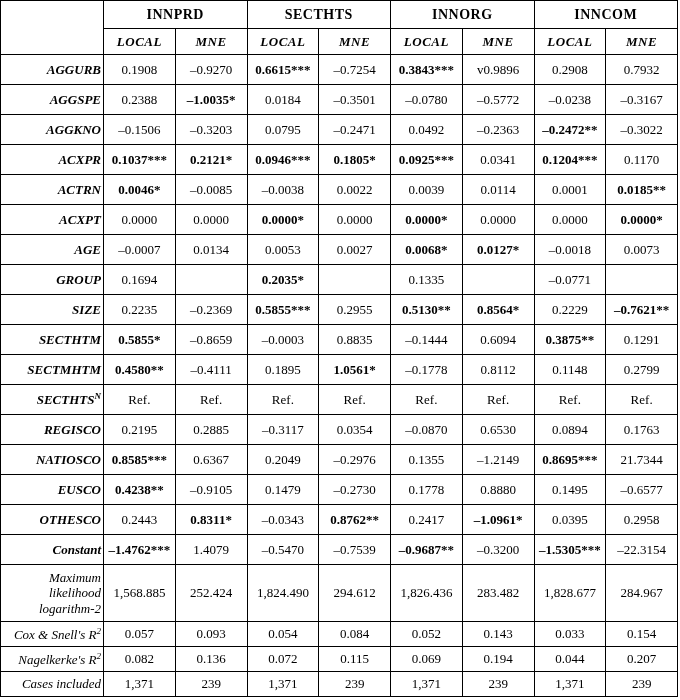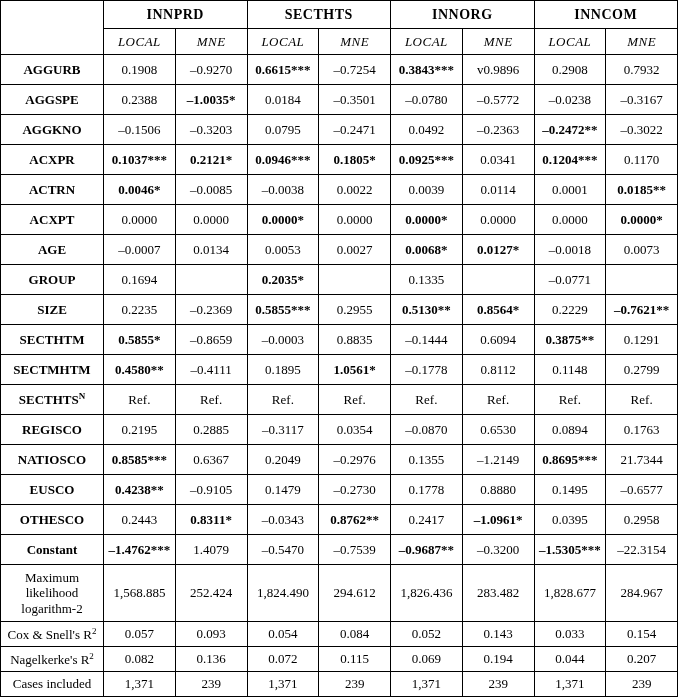--- a/index.html
+++ b/index.html
@@ -34,37 +34,38 @@
   tr.header-group-row th { height: 27px; }
   tr.header-sub-row th { height: 25px; }
   th.corner { background: #ffffff; }
   th.group {
     font-weight: bold;
     font-size: 14px;
     text-align: center;
     letter-spacing: 0.5px;
   }
   th.sub {
-    font-weight: normal;
+    font-weight: bold;
     font-style: italic;
     font-size: 13px;
     text-align: center;
     letter-spacing: 0.5px;
   }
   
   tr.normal { height: 30px; }
   tr.tall   { height: 57px; }
   tr.small  { height: 25px; margin-left: 46px; }
   th.rowlabel {
-    text-align: center;
+    text-align: right;
     font-weight: normal;
     font-size: 13px;
     padding-left: 5px;
     padding-right: 3px;
     line-height: 1.2;
+    font-style: italic;
   }
   th.rowlabel.b { font-weight: bold; }
   td.num {
     text-align: center;
     font-size: 13px;
     white-space: nowrap;
   }
   td.num.b { font-weight: bold; }
   sup { font-size: 9px; }
 </style>

